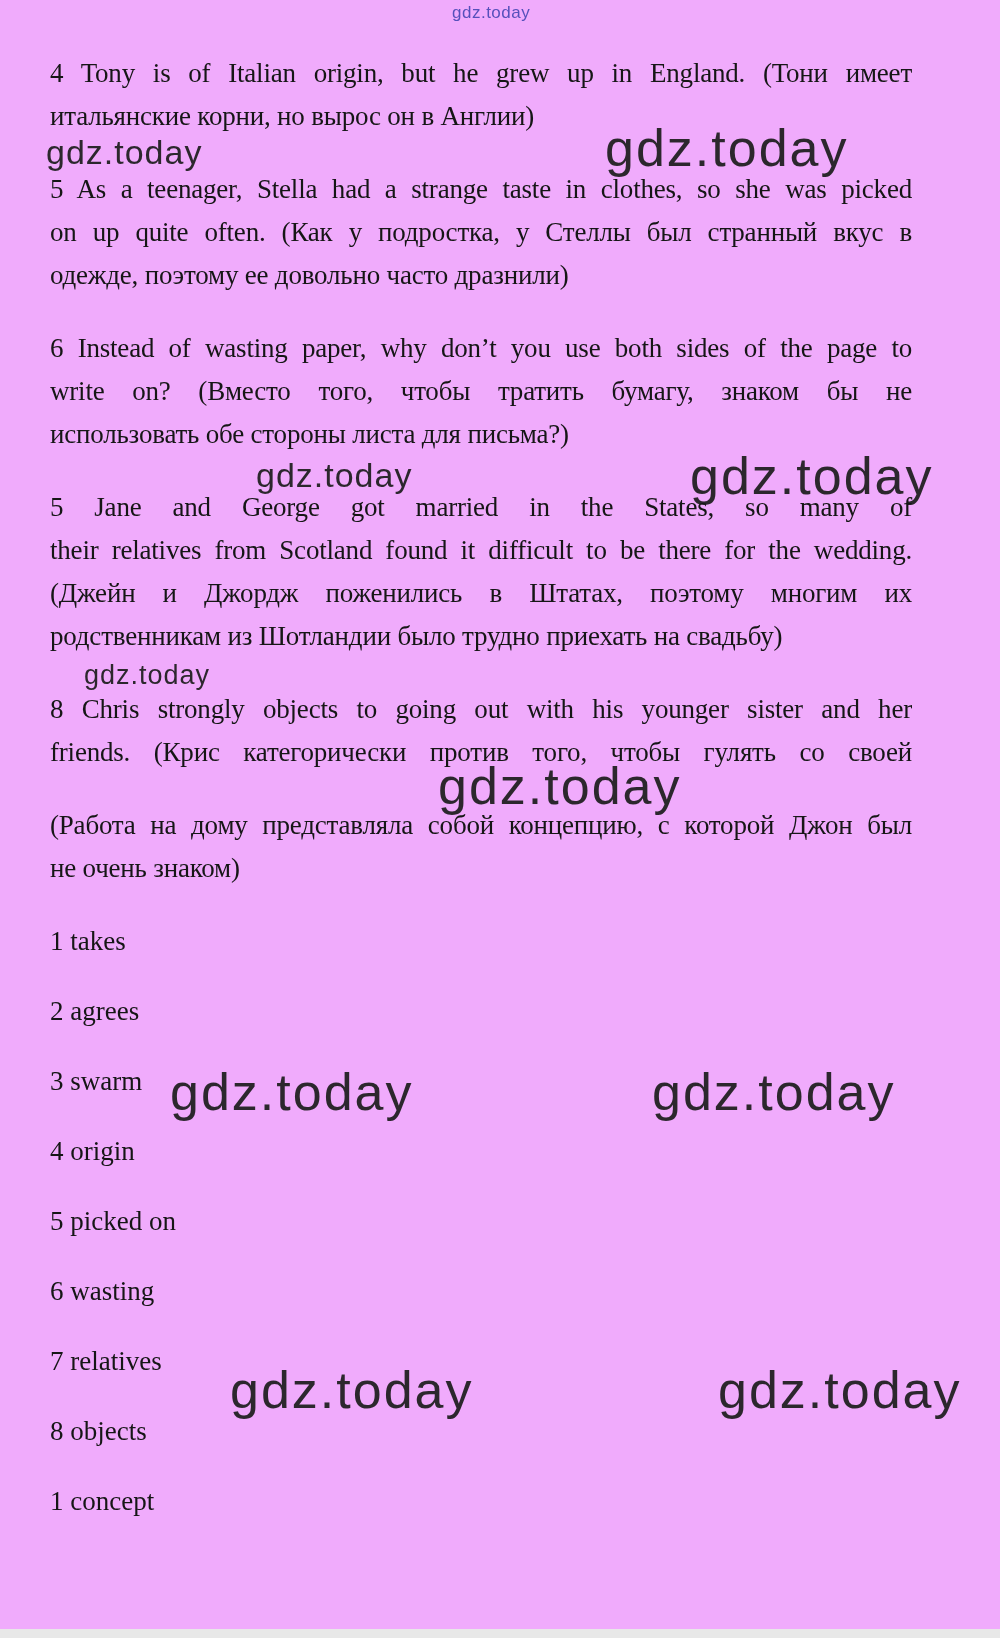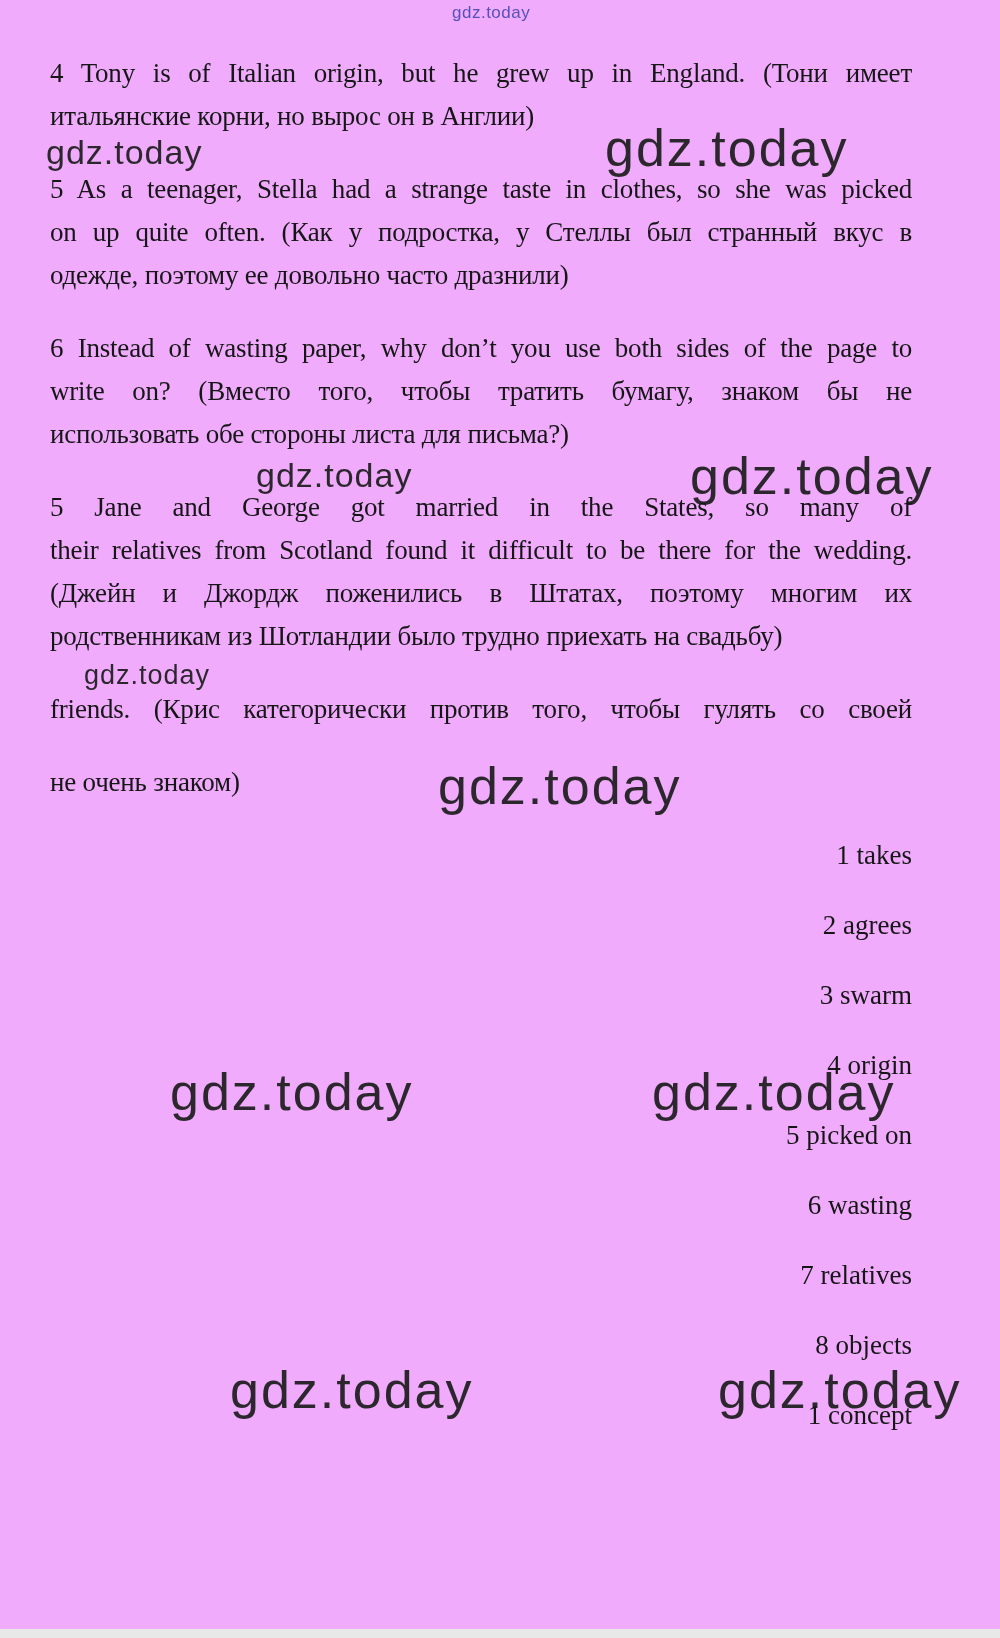--- a/index.html
+++ b/index.html
@@ -24,21 +24,21 @@
     font-size: 27px;
     line-height: 43px;
     letter-spacing: -0.2px;
     white-space: normal;
   }
   .line.j {
     text-align: justify;
     text-align-last: justify;
     word-spacing: -3px;
   }
-  .answers { margin-top: 30px; text-align: right; }
+  .answers { margin-top: 30px; }
   .answers .answer-line {
     font-size: 27px;
     line-height: 43px;
     margin-bottom: 27px;
   }
   .answers .answer-line:last-child { margin-bottom: 0; }
 
   
   .wm {
     position: absolute;
@@ -98,23 +98,25 @@
         <div class="line j">write on? (Вместо того, чтобы тратить бумагу, знаком бы не</div>
         <div class="line">использовать обе стороны листа для письма?)</div>
       </div>
     <div class="paragraph">
         <div class="line j">5 Jane and George got married in the States, so many of</div>
         <div class="line j">their relatives from Scotland found it difficult to be there for the wedding.</div>
         <div class="line j">(Джейн и Джордж поженились в Штатах, поэтому многим их</div>
         <div class="line">родственникам из Шотландии было трудно приехать на свадьбу)</div>
       </div>
     <div class="paragraph">
+        <div class="line j">8 Chris strongly objects to going out with his younger sister and her</div>
         <div class="line j">friends. (Крис категорически против того, чтобы гулять со своей</div>
       </div>
     <div class="paragraph">
+        <div class="line j">(Работа на дому представляла собой концепцию, с которой Джон был</div>
         <div class="line">не очень знаком)</div>
       </div>
 
     <div class="answers">
         <div class="answer-line">1 takes</div>
         <div class="answer-line">2 agrees</div>
         <div class="answer-line">3 swarm</div>
         <div class="answer-line">4 origin</div>
         <div class="answer-line">5 picked on</div>
         <div class="answer-line">6 wasting</div>

